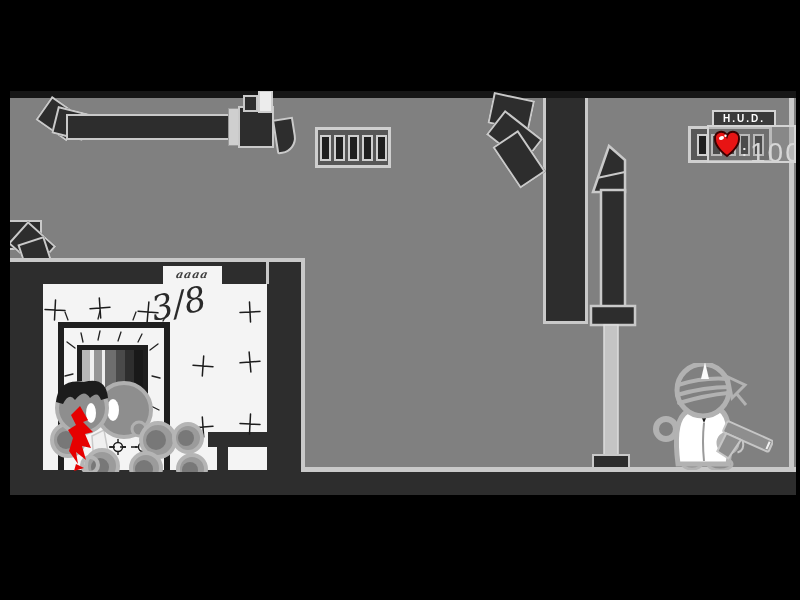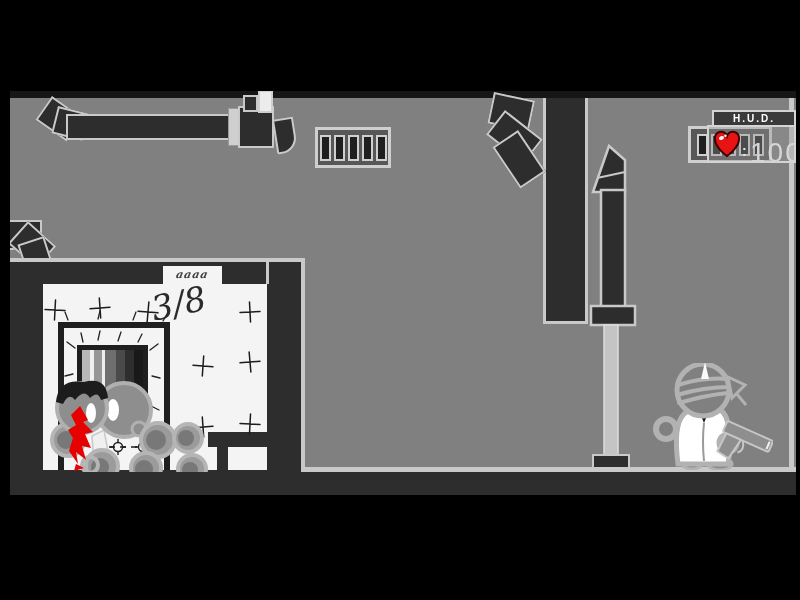--- a/index.html
+++ b/index.html
@@ -176,21 +176,21 @@
   </svg>
 
   <div class="abs vent" style="left:688px;top:126px;width:78px;height:31px;">
     <div class="slot" style="height:18px;"></div>
     <div class="slot" style="height:18px;"></div>
     <div class="slot" style="height:18px;"></div>
     <div class="slot" style="height:18px;"></div>
     <div class="slot" style="height:18px;"></div>
   </div>
 
-  <div class="abs hud-header" style="left:712px;top:110px;width:84px;height:17px;box-sizing:border-box;">
+  <div class="abs hud-header" style="left:712px;top:110px;width:64px;height:17px;box-sizing:border-box;">
     <span>H.U.D.</span>
   </div>
   <div class="abs hud-body" style="left:707px;top:125px;width:89px;height:38px;box-sizing:border-box;">
     <svg class="abs" style="left:3px;top:2px;" width="30" height="30" viewBox="0 0 30 30">
       <path d="M15,27 C15,27 3,19 3,10 A6.2,6.2 0 0 1 15,7 A6.2,6.2 0 0 1 27,10 C27,19 15,27 15,27 Z" fill="#e81414" stroke="#3a0000" stroke-width="2"></path>
       <ellipse cx="9.5" cy="9" rx="2.6" ry="1.9" fill="#fff" transform="rotate(-22 9.5 9)"></ellipse>
       <circle cx="13.5" cy="6.8" r="1.2" fill="#fff"></circle>
     </svg>
     <span class="hud-sep">:</span>
     <span class="hud-val">100</span>

